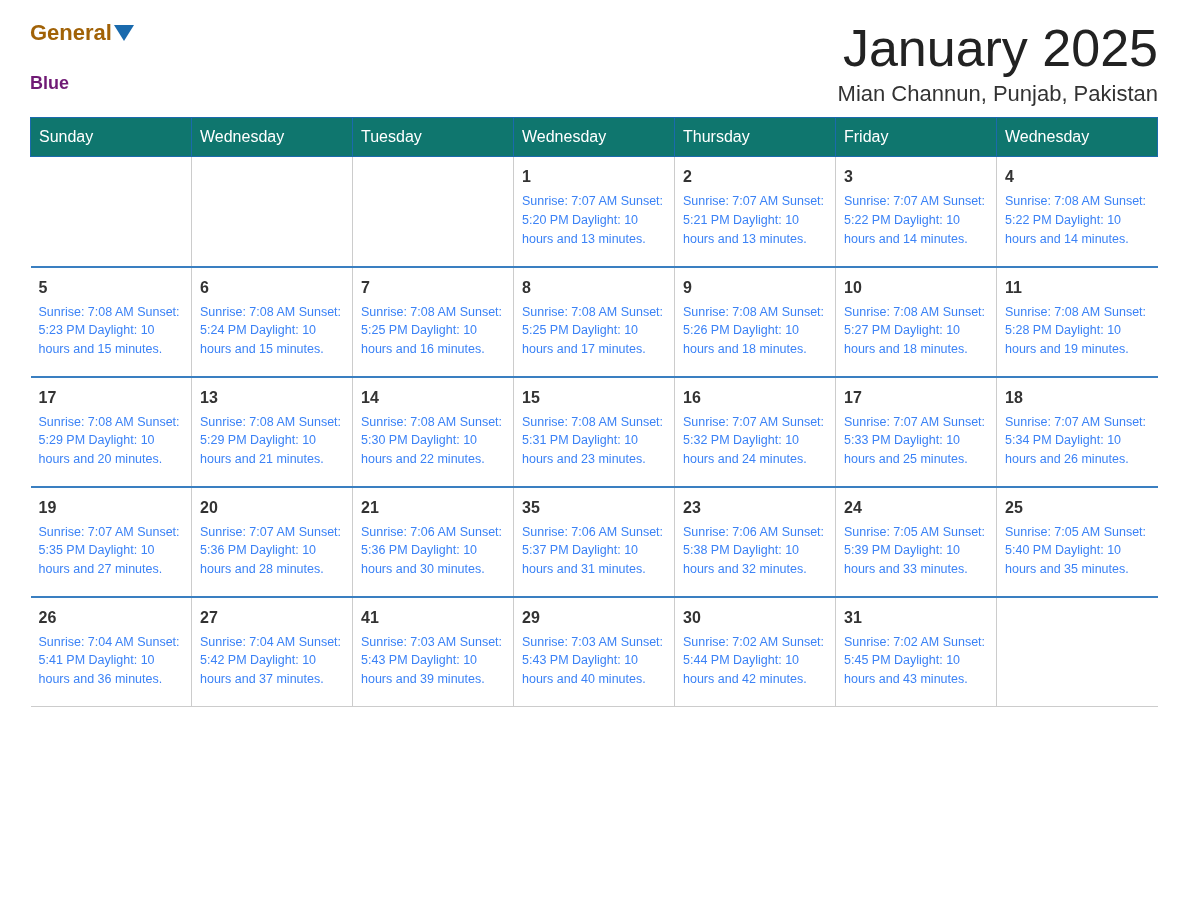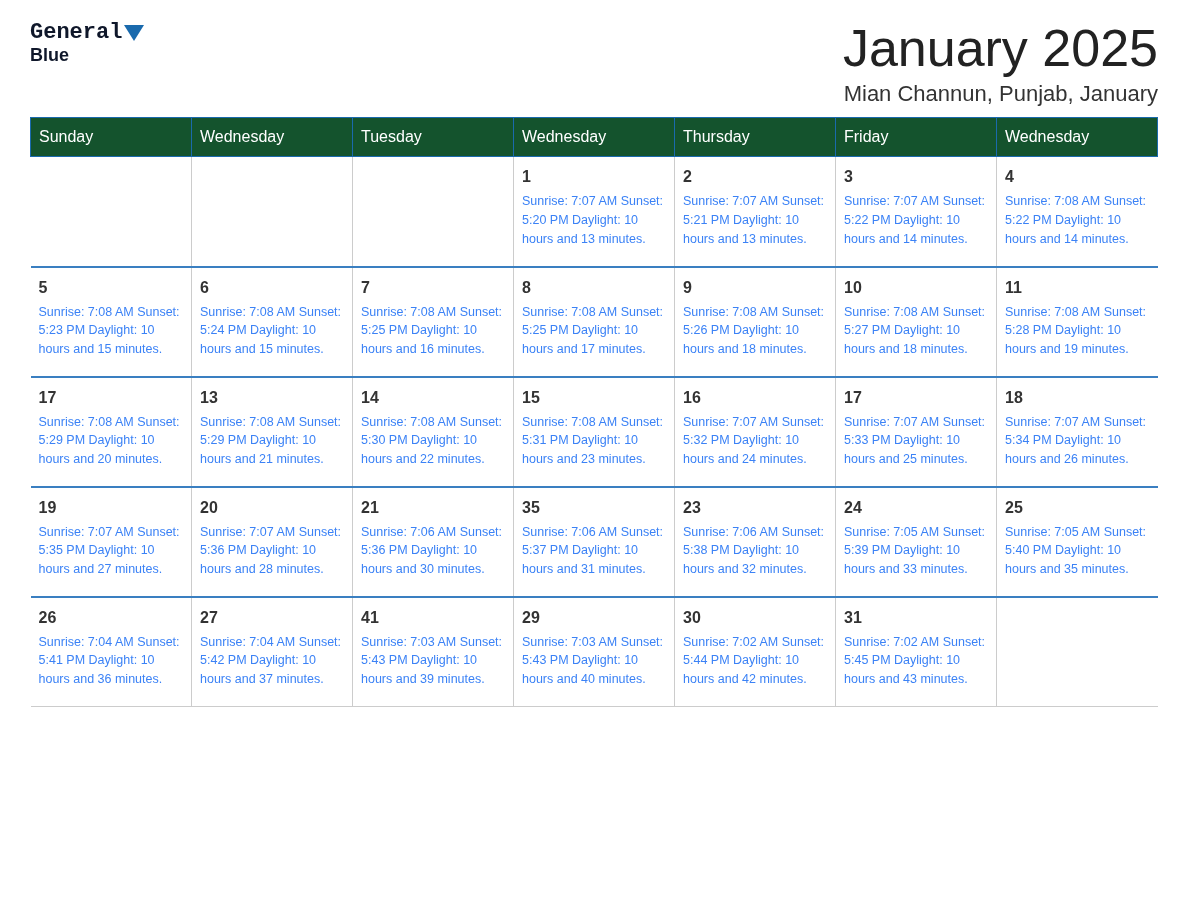--- a/index.html
+++ b/index.html
@@ -22,53 +22,53 @@
       flex-direction: column;
       align-items: flex-start;
     }
     .logo-text {
       font-size: 22px;
       font-weight: bold;
       color: #333;
       display: flex;
       align-items: center;
     }
-    .logo-general { color: #0f172a; font-family: Liberation Mono, monospace; }
+    .logo-general { color: #a16207; }
     .logo-triangle {
       display: inline-block;
       width: 0;
       height: 0;
       border-left: 10px solid transparent;
       border-right: 10px solid transparent;
       border-top: 16px solid #1a6aad;
       margin: 0 2px;
       vertical-align: middle;
     }
-    .logo-blue { color: #0f172a; font-size: 18px; font-weight: bold; }
+    .logo-blue { color: #701a75; font-size: 18px; font-weight: bold; margin-top: 27px; }
     .title-block {
       text-align: right;
     }
     .main-title {
       font-size: 52px;
       font-weight: normal;
       color: #222;
       line-height: 1.1;
     }
     .subtitle {
       font-size: 22px;
       color: #333;
       margin-top: 4px;
     }
     table {
       width: 100%;
       border-collapse: collapse;
       margin-top: 10px;
     }
     thead tr {
-      background-color: #14532d;
+      background-color: #0f766e;
     }
     thead th {
       color: #fff;
       font-size: 16px;
       font-weight: normal;
       padding: 10px 8px;
       text-align: left;
       border: 1px solid #1a6aad;
     }
     tbody tr {
@@ -106,21 +106,21 @@
 <div class="header">
   <div class="logo">
     <div class="logo-text">
       <span class="logo-general">General</span>
       <span class="logo-triangle"></span>
     </div>
     <span class="logo-blue">Blue</span>
   </div>
   <div class="title-block">
     <div class="main-title">January 2025</div>
-    <div class="subtitle">Mian Channun, Punjab, January</div>
+    <div class="subtitle">Mian Channun, Punjab, Pakistan</div>
   </div>
 </div>
 
 <table>
   <thead>
     <tr>
     <th>Sunday</th>
         <th>Wednesday</th>
         <th>Tuesday</th>
         <th>Wednesday</th>

